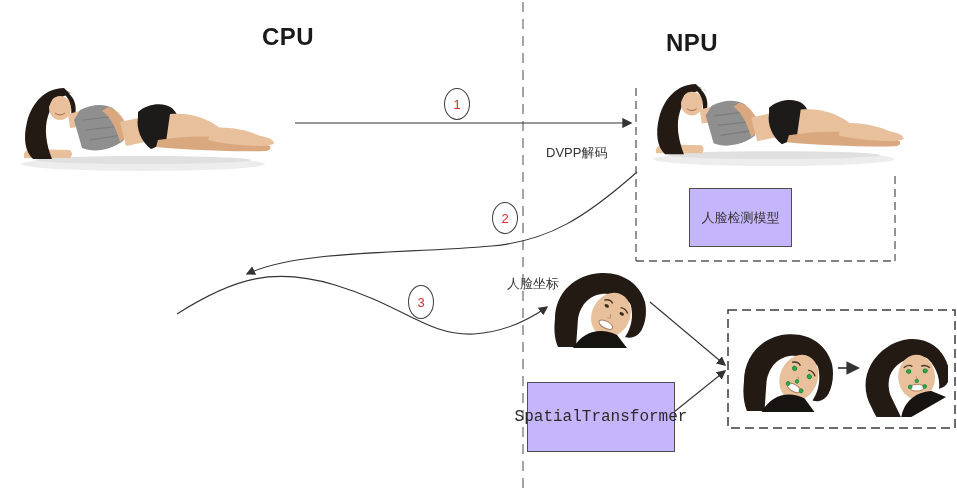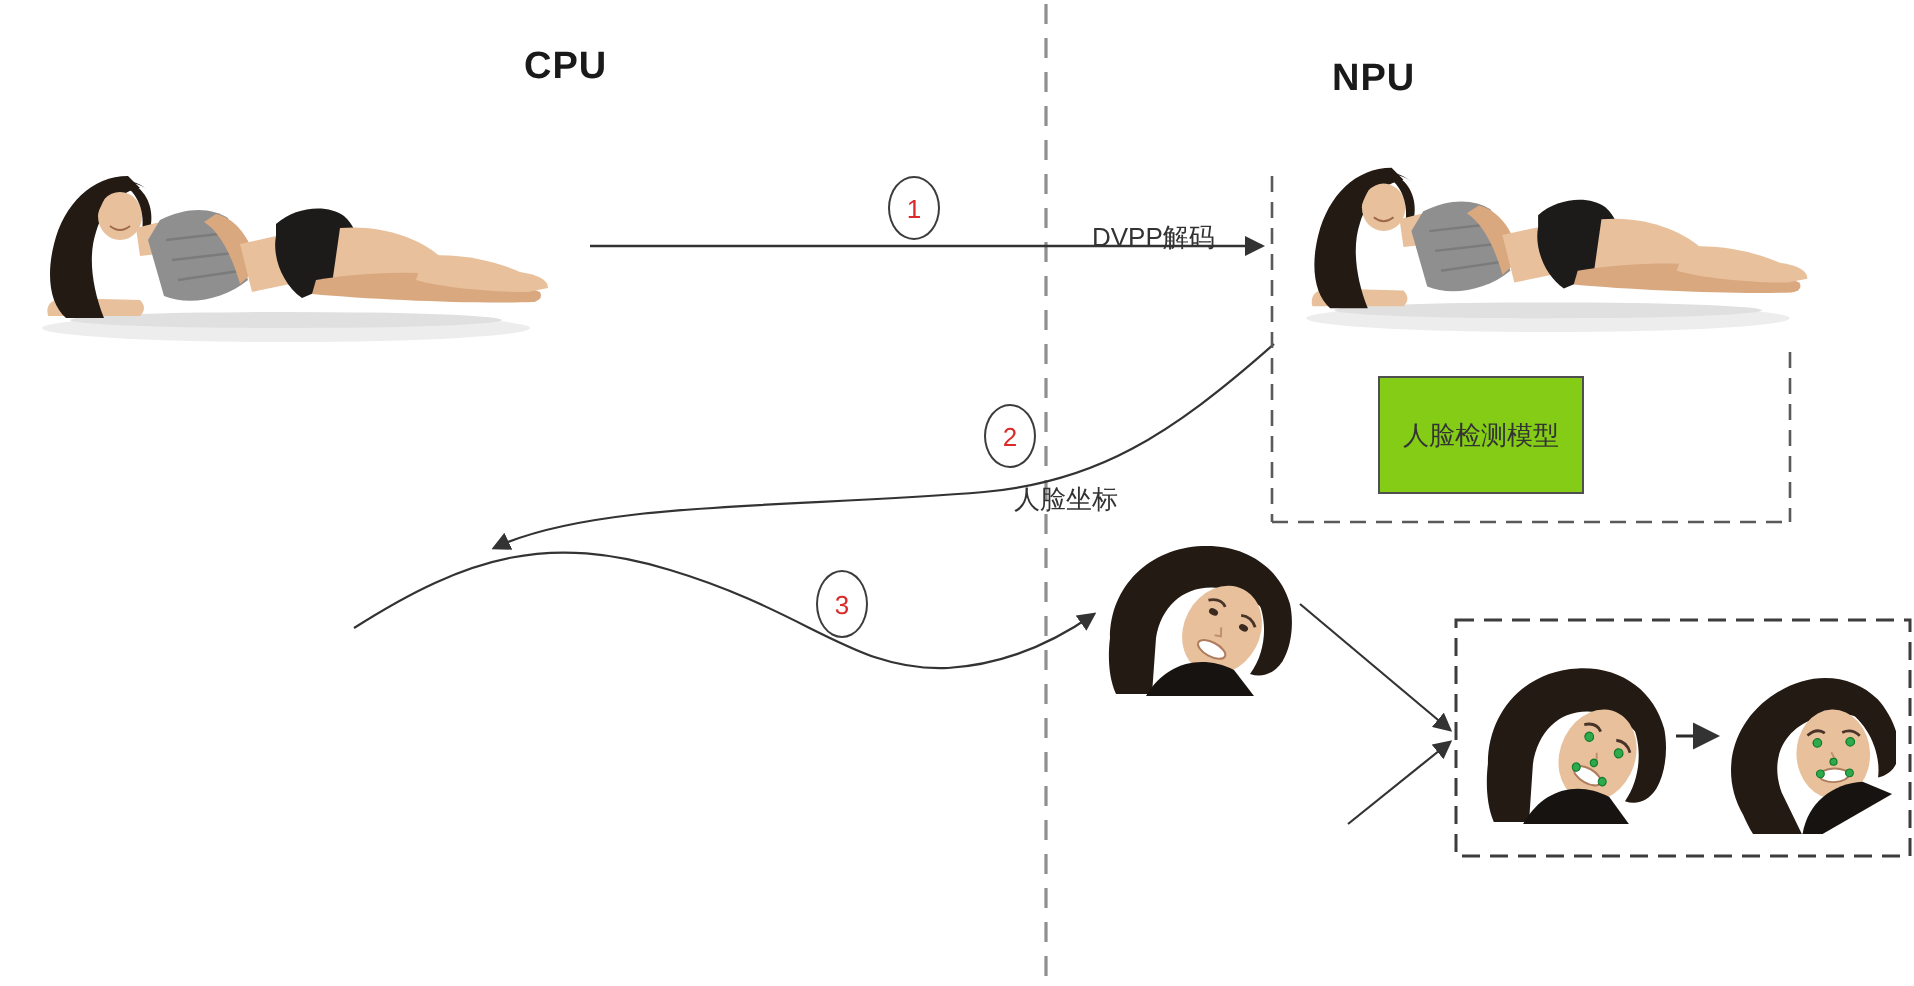--- a/index.html
+++ b/index.html
@@ -17,33 +17,33 @@
   }
   html,body{margin:0;padding:0;background:#fff;}
   .canvas{
     position:relative;width:957px;height:493px;background:#ffffff;overflow:hidden;
     font-family:"Liberation Sans", sans-serif;
   }
   .layer{position:absolute;left:0;top:0;width:957px;height:493px;}
   .photos{z-index:1;}
   .connectors{z-index:2;pointer-events:none;}
   .widgets{z-index:3;}
-  .title{position:absolute;font-weight:bold;font-size:19px;color:#1a1a1a;letter-spacing:.5px;}
+  .title{position:absolute;font-weight:bold;font-size:24px;color:#1a1a1a;letter-spacing:.5px;}
   .obox{
-    position:absolute;border:1px solid var(--c-border);background:#84cc16;
+    position:absolute;border:1px solid var(--c-border);background:#c4b5fd;
     display:flex;align-items:center;justify-content:center;
     color:var(--c-text);font-size:13px;text-align:center;font-family:Liberation Mono, monospace;
   }
   .obox.st{font-size:16px;color:#2b2b2b;}
   .stepc{
     position:absolute;border:1px solid #3c3c3c;border-radius:50%;background:#fff;
     display:flex;align-items:center;justify-content:center;
     color:var(--c-step);font-size:13px;
   }
-  .lbl{position:absolute;font-size:13px;color:var(--c-text);white-space:nowrap;}
+  .lbl{position:absolute;font-size:13px;color:var(--c-text);white-space:nowrap;margin-top:34px;}
   .photo{position:absolute;}
   svg{display:block;}
 </style>
 </head>
 <body>
 
 <div class="canvas">
 
   <svg width="0" height="0" style="position:absolute" aria-hidden="true">
     <defs>
@@ -170,14 +170,17 @@
     <div class="stepc" style="left:408px;top:285px;width:24px;height:32px">
       <span>3</span>
     </div>
 
     <div class="lbl" style="left:546px;top:110px">DVPP解码</div>
     <div class="lbl" style="left:507px;top:241px">人脸坐标</div>
 
     <div class="obox" style="left:689px;top:188px;width:101px;height:57px">
       <span>人脸检测模型</span>
     </div>
+    <div class="obox st" style="left:527px;top:382px;width:146px;height:68px">
+      <span>SpatialTransformer</span>
+    </div>
   </div>
 </div>
 
 </body></html>

